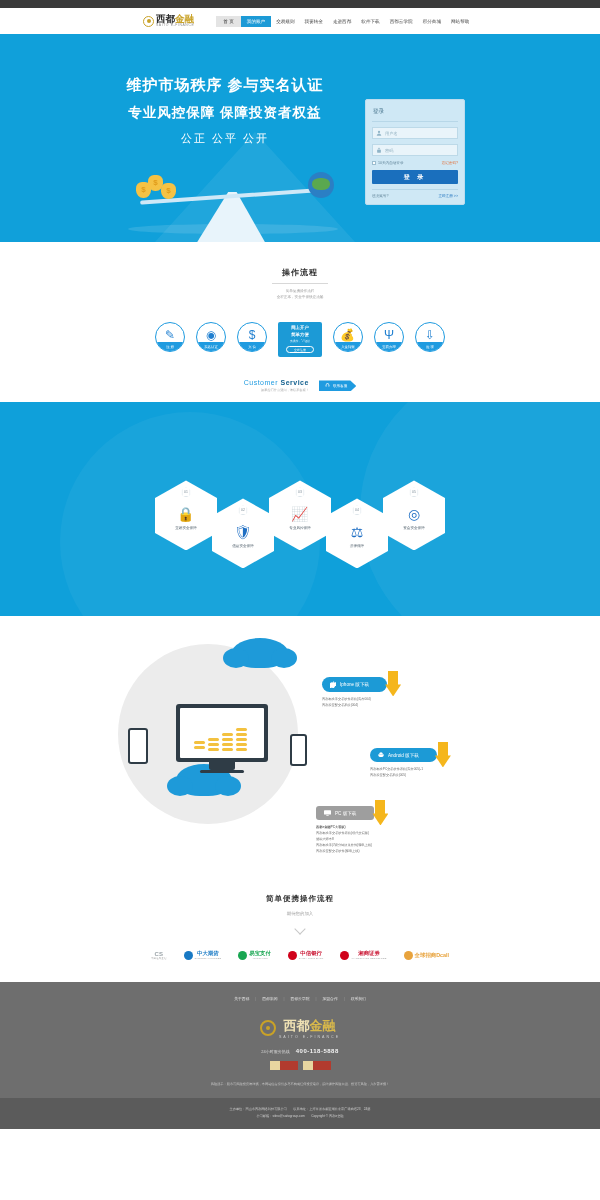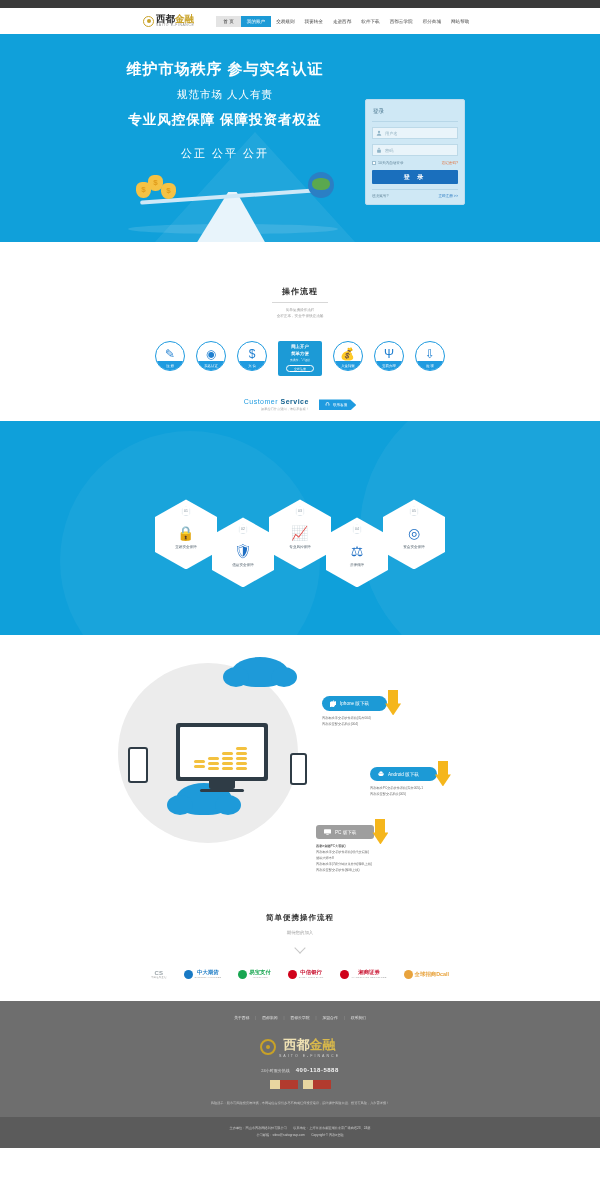--- a/index.html
+++ b/index.html
@@ -36,24 +36,24 @@
 
   
   .hero {
     height:208px; background:#10a0da; position:relative; overflow:hidden;
   }
   .hero-deco {
     position:absolute; left:155px; bottom:0; width:200px; height:110px;
     background:rgba(255,255,255,.07); clip-path:polygon(50% 0,100% 100%,0 100%);
   }
   .hero-copy { position:absolute; left:95px; top:26px; width:260px; text-align:center; color:#fff; }
-  .hl1 { font-size:15px; font-weight:700; letter-spacing:1px; }
+  .hl1 { font-size:15px; font-weight:700; letter-spacing:1px;margin-top:16px; }
   .hl2 { font-size:10.5px; margin-top:9px; letter-spacing:1px; }
   .hl3 { font-size:13.5px; font-weight:700; margin-top:9px; letter-spacing:1px; }
-  .hl4 { font-size:11px; margin-top:17px; letter-spacing:2px; }
+  .hl4 { font-size:11px; margin-top:9px; letter-spacing:2px; }
 
   
   .illus { position:absolute; left:118px; top:140px; width:230px; height:70px; }
   .ill-base {
     position:absolute; left:78px; top:18px; width:70px; height:52px;
     background:#e8f4fb; clip-path:polygon(46% 0,58% 0,100% 100%,0 100%);
   }
   .ill-bar { position:absolute; left:22px; top:20px; width:190px; height:4px;
     background:#cfe8f7; border-radius:2px; transform:rotate(-4deg); }
   .ill-money { position:absolute; left:18px; top:-4px; width:46px; height:30px; }
@@ -90,21 +90,21 @@
     font-size:6px; letter-spacing:3px; font-weight:700; cursor:pointer;
   }
   .login-foot {
     margin-top:5px; padding-top:4px; border-top:1px solid #b7d7e8;
     display:flex; justify-content:space-between; align-items:center;
   }
   .login-foot .l { font-size:3.6px; color:#5f8398; }
   .login-foot .r { font-size:3.6px; color:#1a6fbd; }
 
   
-  .process { background:#fff; padding:44px 0 10px; }
+  .process { background:#fff; padding:25px 0 10px; }
   .sec-head { text-align:center; }
   .sec-title { font-size:8px; font-weight:700; color:#333; letter-spacing:1px; }
   .sec-rule { width:56px; height:1px; background:#d8d8d8; margin:5px auto 4px; }
   .sec-sub { font-size:3.6px; color:#9b9b9b; line-height:1.7; }
 
   .steps { margin-top:22px; display:flex; align-items:flex-start; justify-content:center; gap:11px; }
   .step { width:30px; text-align:center; }
   .circle {
     width:30px; height:30px; border-radius:50%; background:#fff;
     border:1.2px solid #1f9be0; position:relative; overflow:hidden;
@@ -265,21 +265,20 @@
       <div class="nav-item">网站帮助</div>
     </div>
   </div>
 </div>
 
 <div class="hero">
   <div class="hero-deco"></div>
 
   <div class="hero-copy">
     <div class="hl1">维护市场秩序   参与实名认证</div>
-    <div class="hl2">规范市场 人人有责</div>
     <div class="hl3">专业风控保障   保障投资者权益</div>
     <div class="hl4">公正 公平 公开</div>
   </div>
 
   <div class="illus">
     <div class="ill-shadow"></div>
     <div class="ill-base"></div>
     <div class="ill-bar"></div>
     <div class="ill-money">
       <div class="bag b1"></div>

